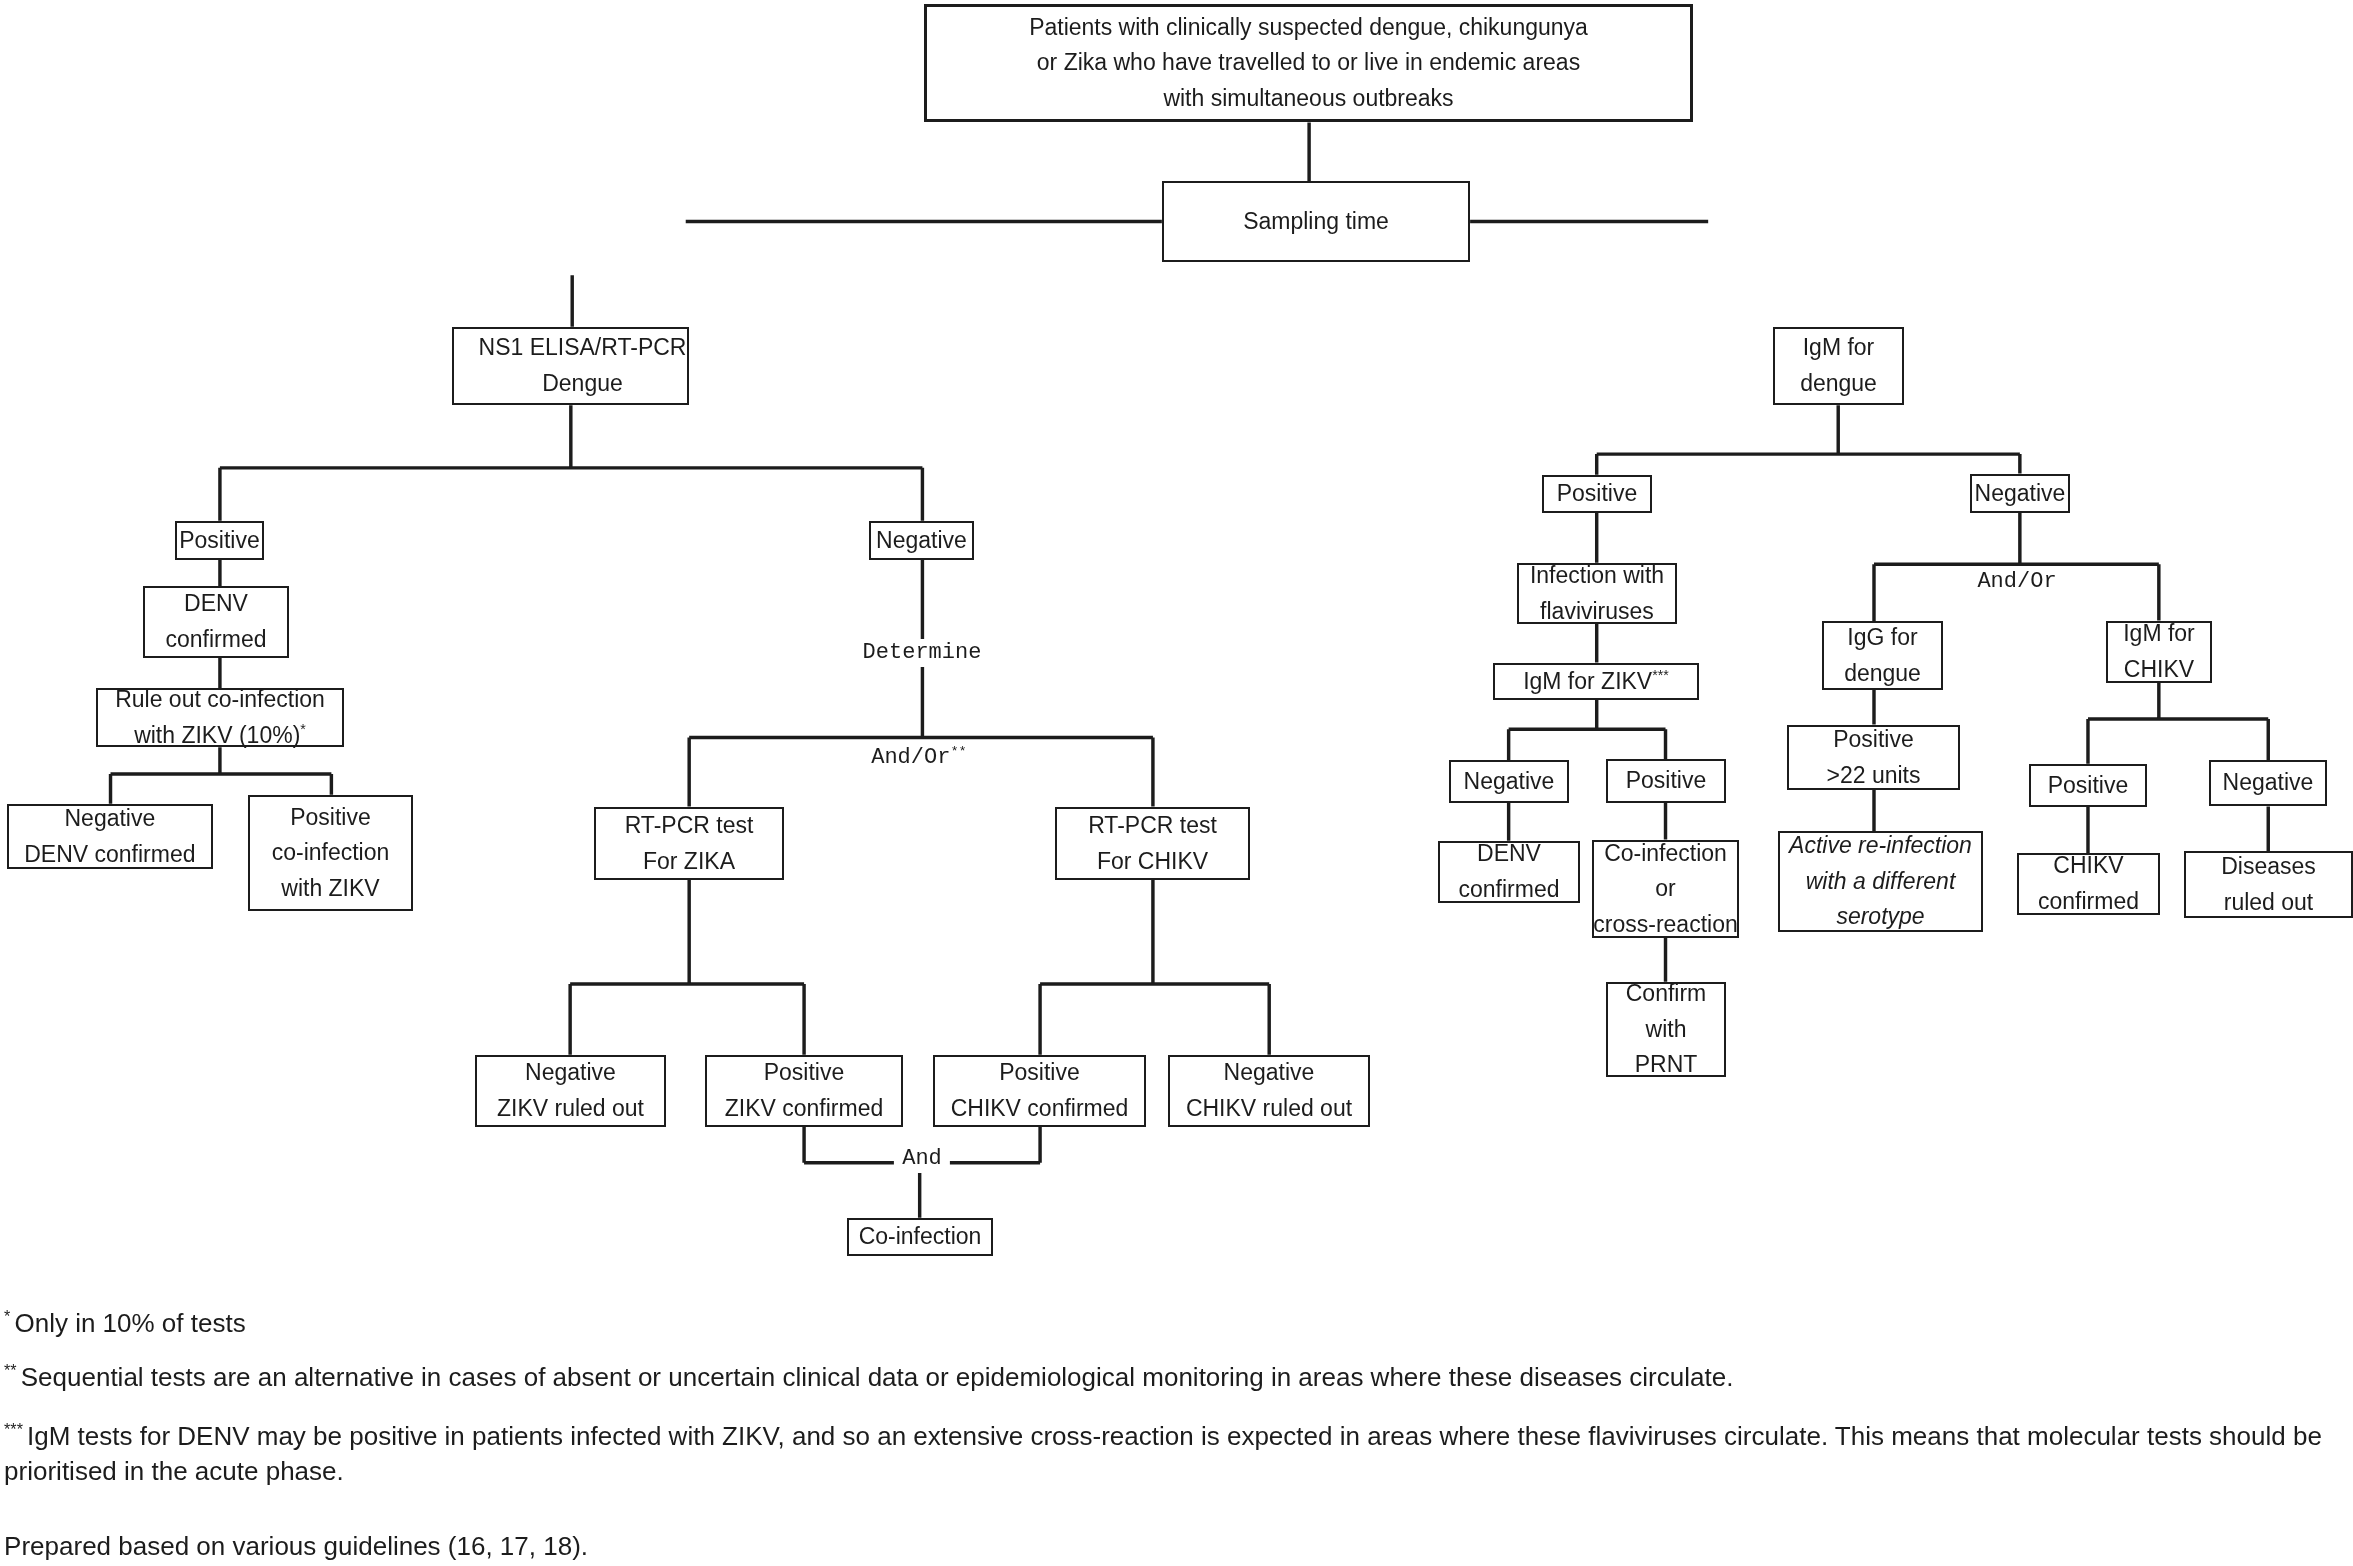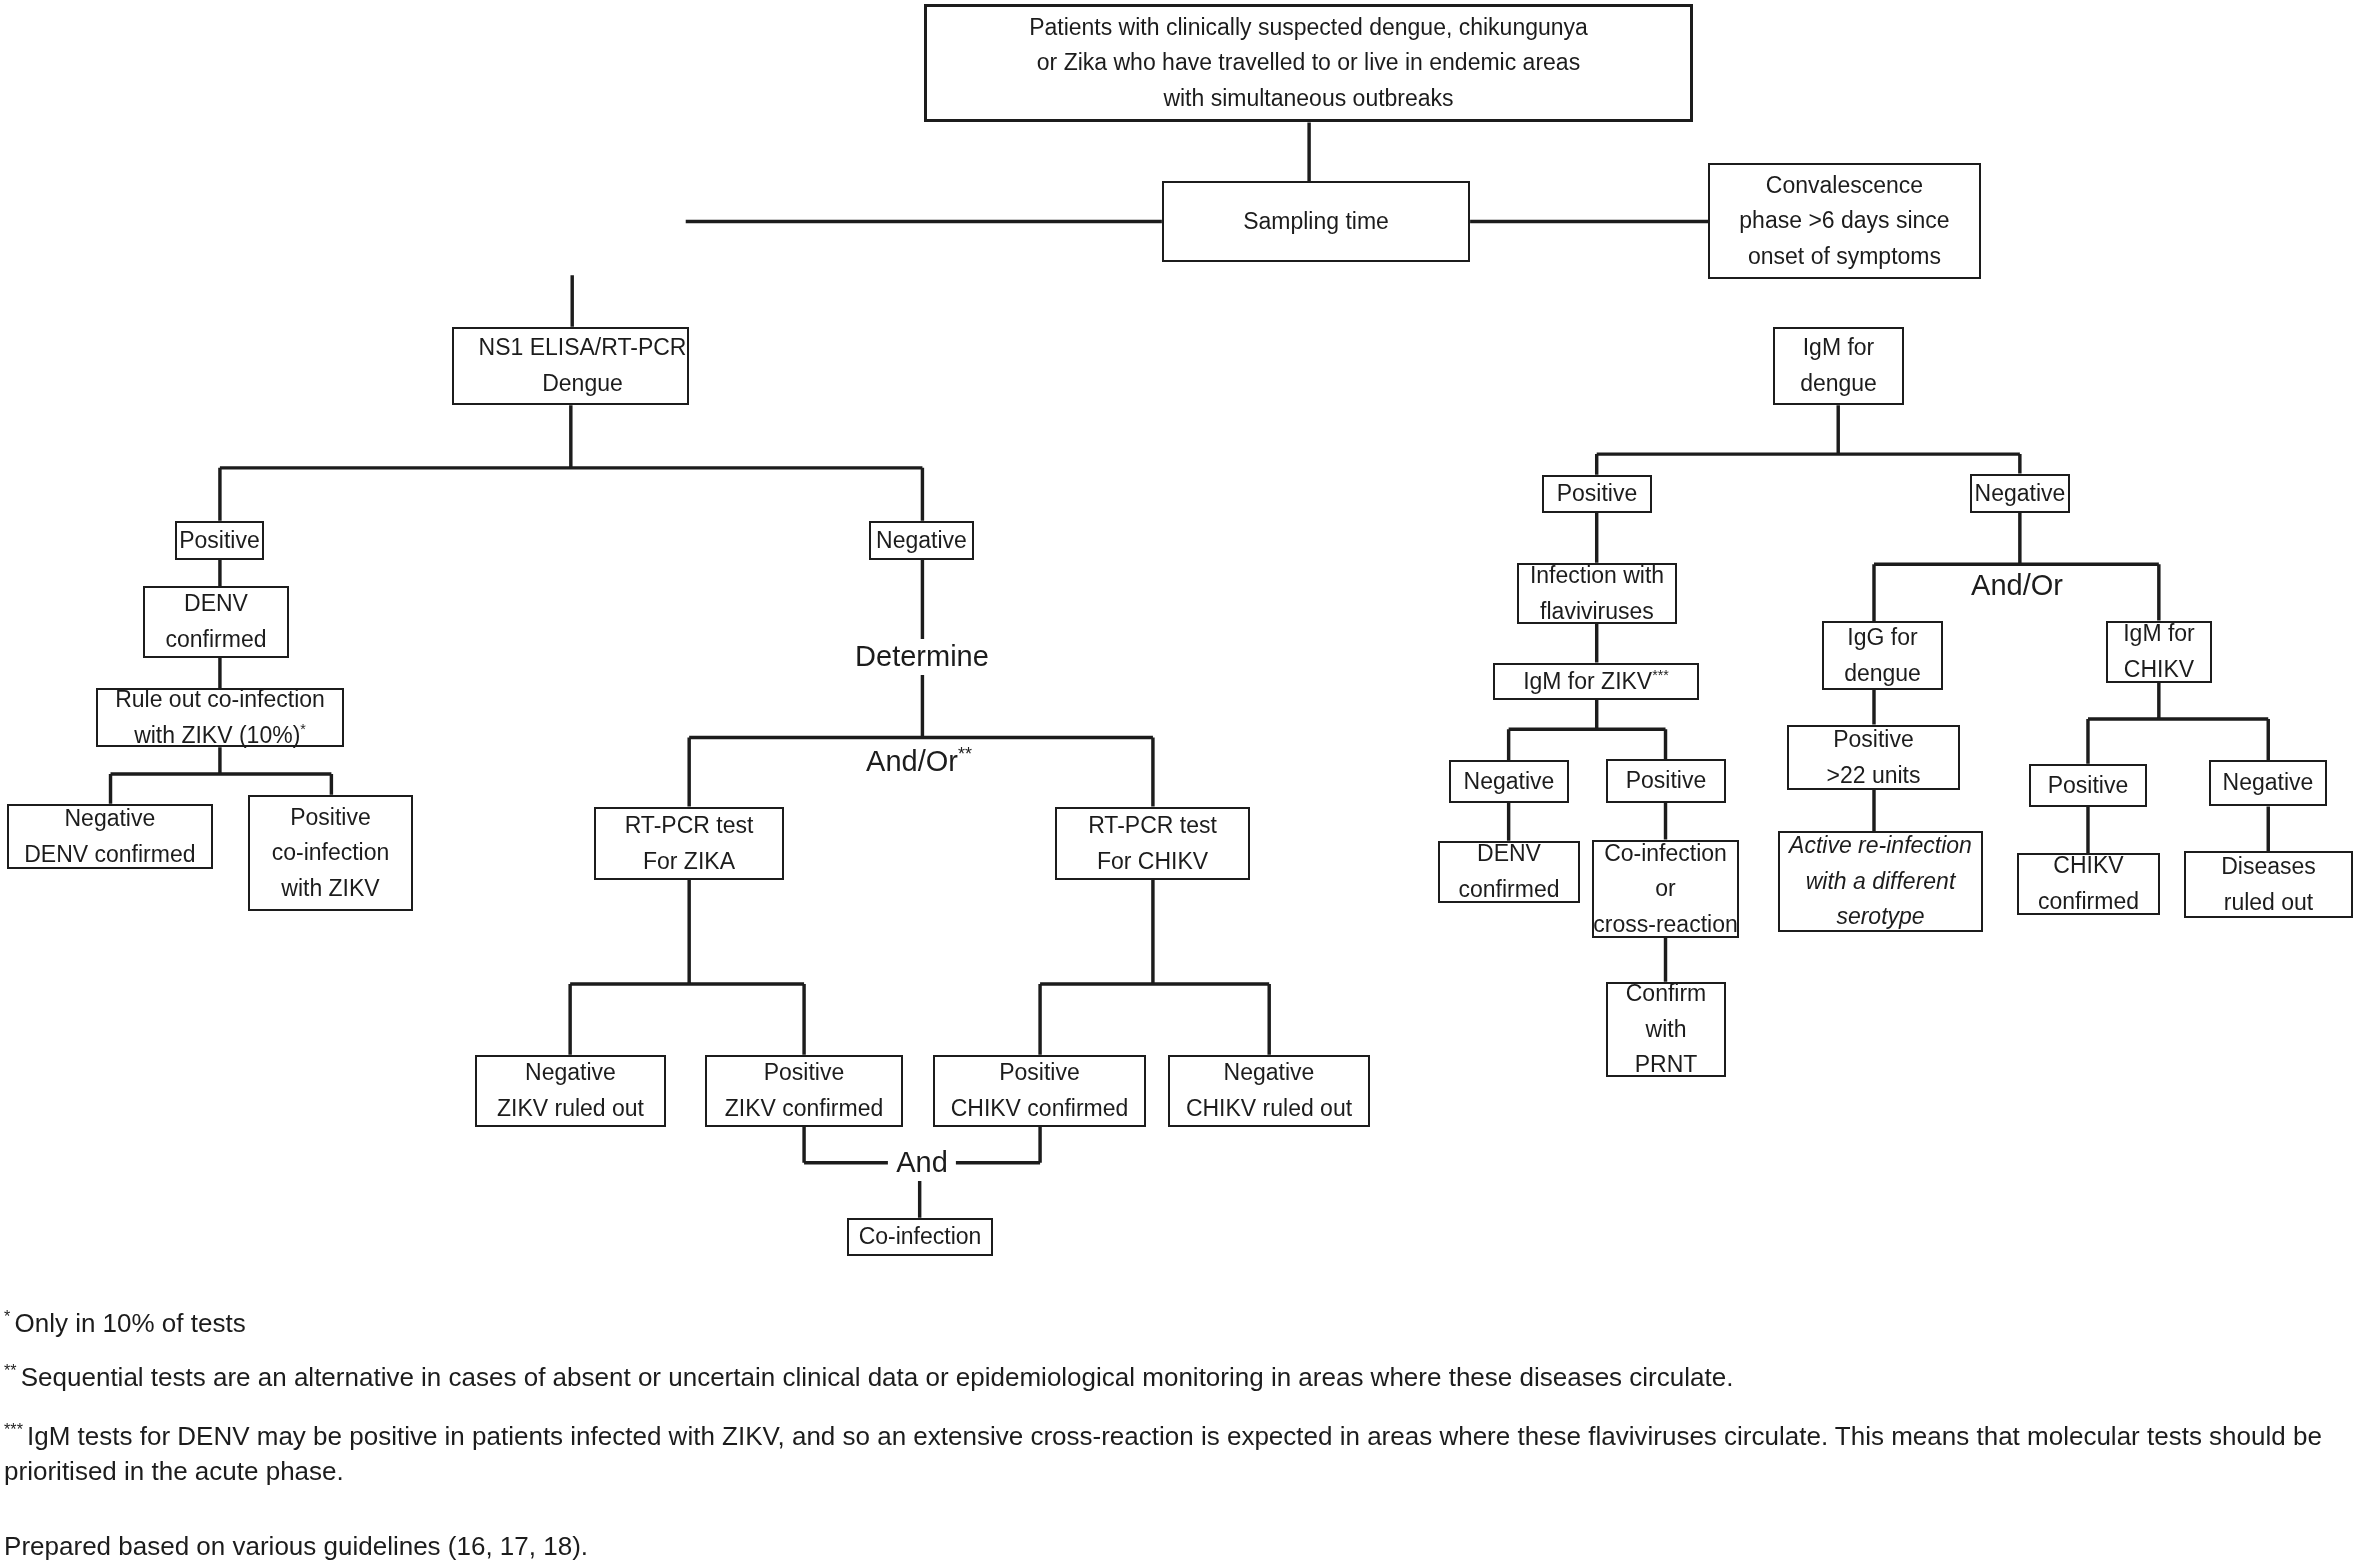--- a/index.html
+++ b/index.html
@@ -8,22 +8,22 @@
     font-family:"Liberation Sans","DejaVu Sans",sans-serif;color:#1c1c1c;
   }
   svg.lines{position:absolute;left:0;top:0;}
   .node{
     position:absolute;box-sizing:border-box;border:2.8px solid #1c1c1c;background:#fff;
     display:flex;flex-direction:column;align-items:center;justify-content:center;
     text-align:center;font-size:23px;line-height:1.55;
   }
   .ln{white-space:nowrap;}
   .edge-label{
-    position:absolute;transform:translateX(-50%);font-size:29px;background:#fff;
-    padding:1.4px 8.3px;white-space:nowrap;
+    position:absolute;transform:translateX(-50%);font-size:22px;background:#fff;
+    padding:1.4px 8.3px;white-space:nowrap;font-family:Liberation Mono, monospace;
   }
   .footnote{position:absolute;left:4.1px;width:2340px;font-size:26px;line-height:1.35;}
   .footnote sup{margin-right:4.1px;}
   sup{font-size:0.62em;}
 </style>
 </head>
 <body>
 
 <div class="canvas">
 
@@ -59,25 +59,20 @@
     <div class="ln">Patients with clinically suspected dengue, chikungunya</div>
     <div class="ln">or Zika who have travelled to or live in endemic areas</div>
     <div class="ln">with simultaneous outbreaks</div>
   </div>
 
 
   <div class="node" style="left:1162px;top:181px;width:308px;height:81px;">
     <div class="ln">Sampling time</div>
   </div>
 
-  <div class="node" style="left:1708px;top:163px;width:273px;height:116px;">
-    <div class="ln">Convalescence</div>
-    <div class="ln">phase &gt;6 days since</div>
-    <div class="ln">onset of symptoms</div>
-  </div>
 
   <div class="node" style="left:452px;top:327px;width:237px;height:78px;padding-left:24px;">
     <div class="ln">NS1 ELISA/RT-PCR</div>
     <div class="ln">Dengue</div>
   </div>
 
   <div class="node" style="left:175px;top:521px;width:89px;height:39px;">
     <div class="ln">Positive</div>
   </div>
 

